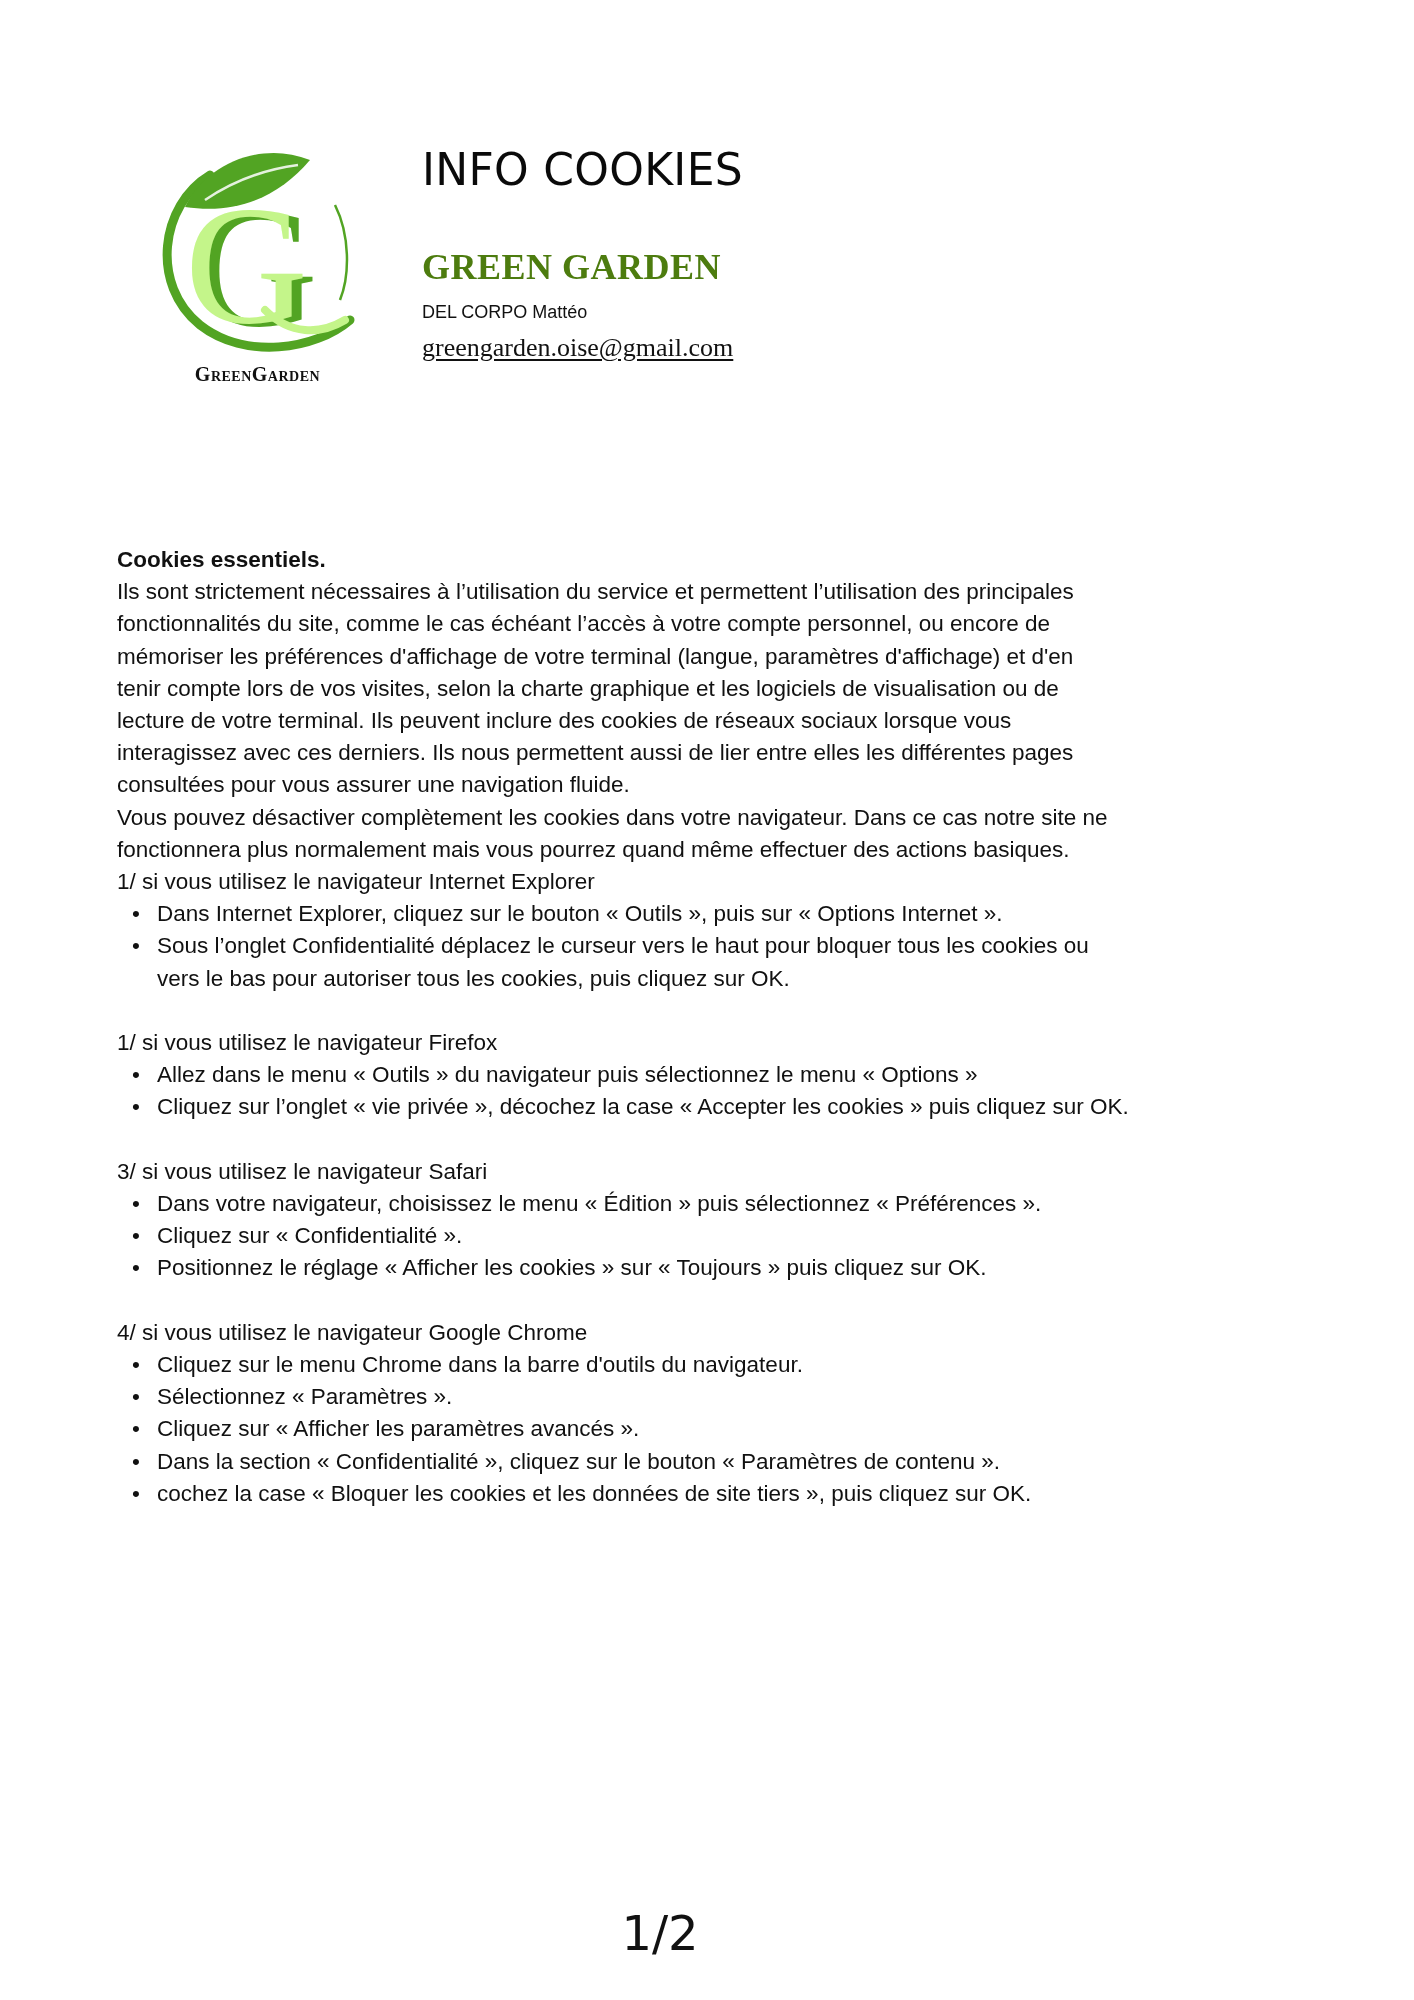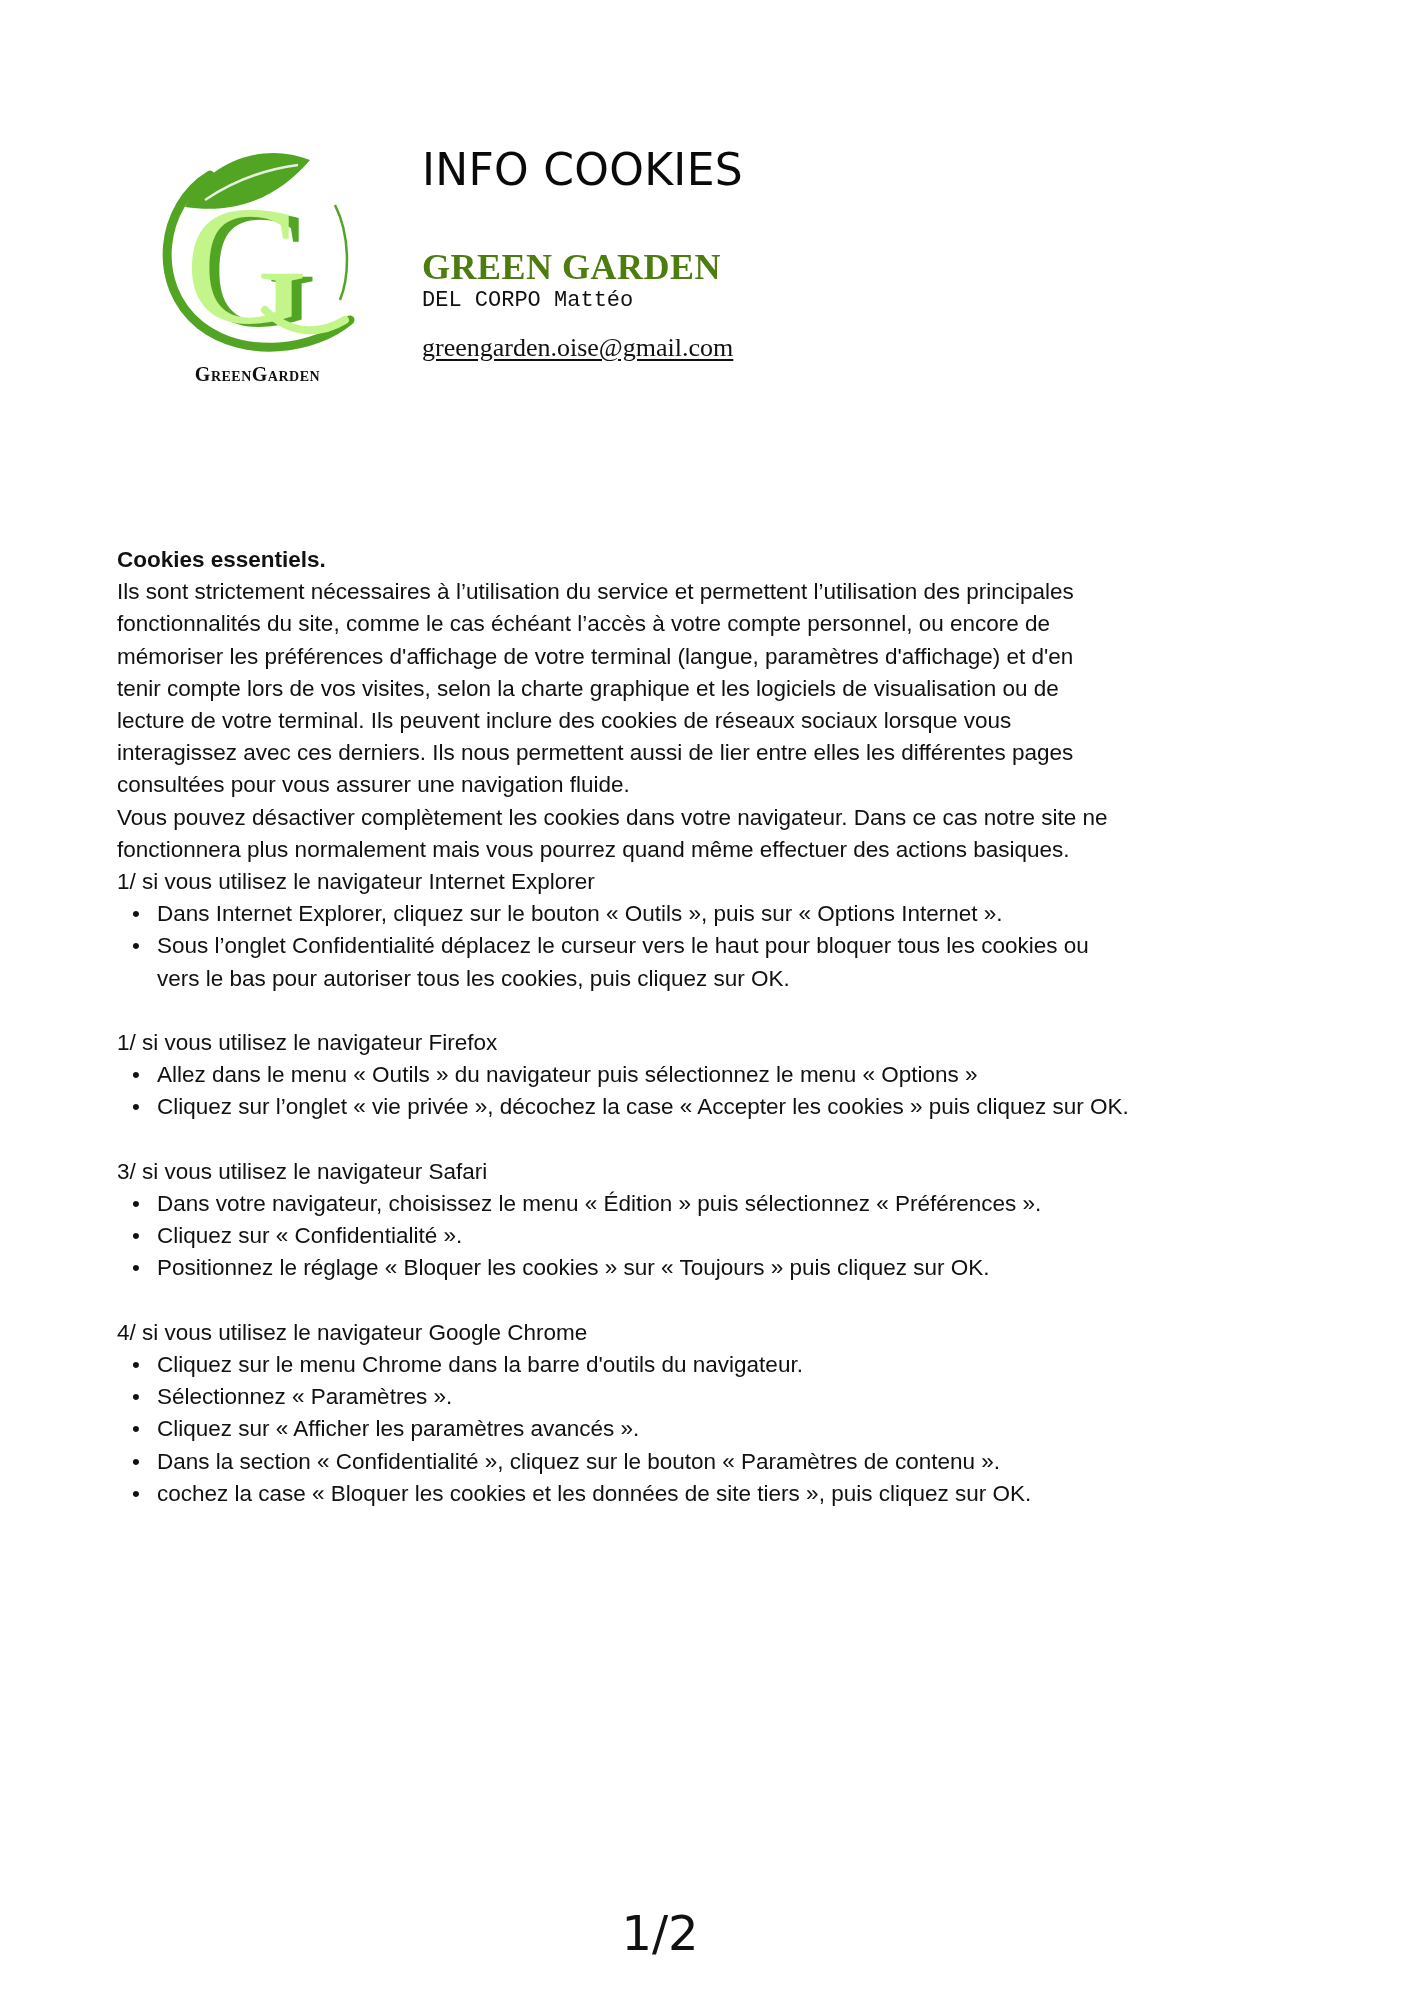--- a/index.html
+++ b/index.html
@@ -55,24 +55,24 @@
       font-weight: bold;
       font-size: 36px;
       margin: 0;
       position: absolute;
       top: 106px;
       white-space: nowrap;
       letter-spacing: 0.5px;
       color: #4d7c0f;
     }
     .person {
-      font-family: Liberation Mono, monospace;
-      font-size: 22px;
-      position: absolute;
-      top: 148px;
+      font-family: Liberation Sans, sans-serif;
+      font-size: 18px;
+      position: absolute;
+      top: 162px;
       white-space: nowrap;
       color: #111;
     }
     .email {
       font-family: "Liberation Serif", serif;
       font-size: 26px;
       position: absolute;
       top: 193px;
       white-space: nowrap;
       color: #111;
@@ -195,21 +195,21 @@
           <li>
             <span class="bullet">•</span>
             <div>Dans votre navigateur, choisissez le menu « Édition » puis sélectionnez « Préférences ».</div>
           </li>
           <li>
             <span class="bullet">•</span>
             <div>Cliquez sur « Confidentialité ».</div>
           </li>
           <li>
             <span class="bullet">•</span>
-            <div>Positionnez le réglage « Bloquer les cookies » sur « Toujours » puis cliquez sur OK.</div>
+            <div>Positionnez le réglage « Afficher les cookies » sur « Toujours » puis cliquez sur OK.</div>
           </li>
         </ul>
         <div class="spacer"></div>
       </div>
       <div>
         <p>4/ si vous utilisez le navigateur Google Chrome</p>
         <ul>
           <li>
             <span class="bullet">•</span>
             <div>Cliquez sur le menu Chrome dans la barre d'outils du navigateur.</div>

